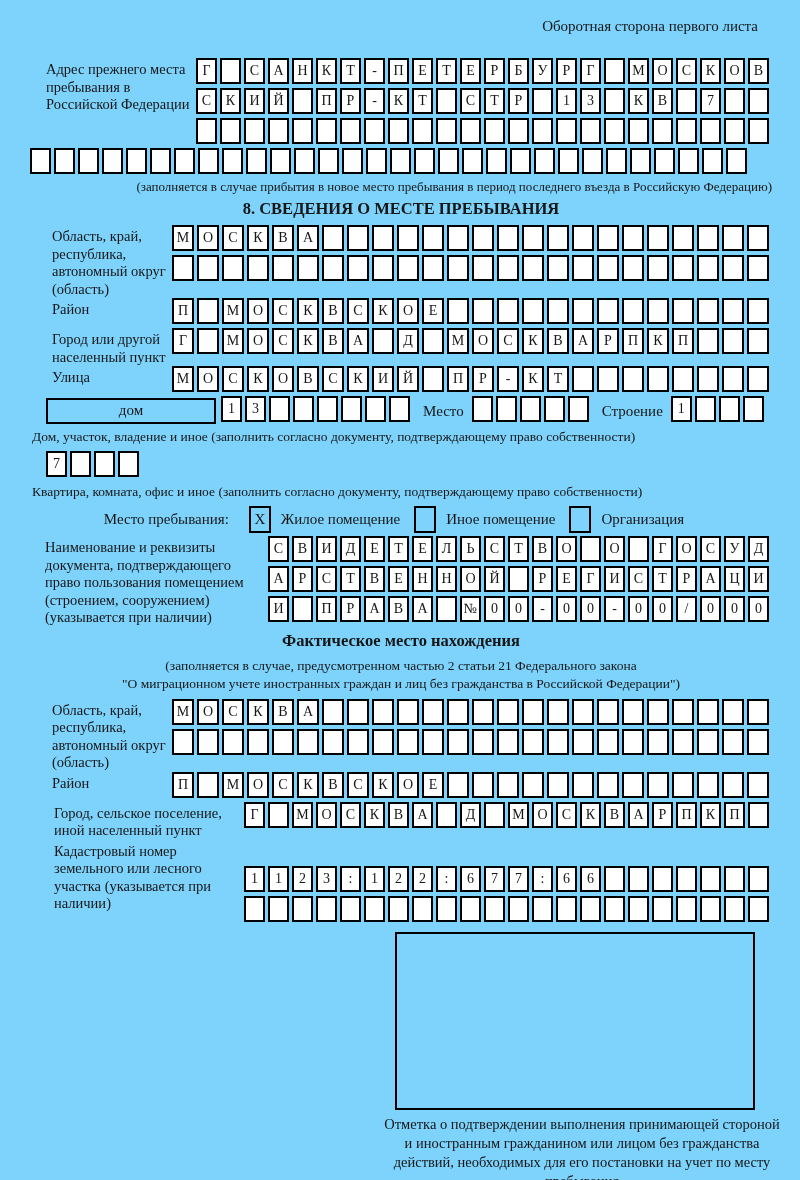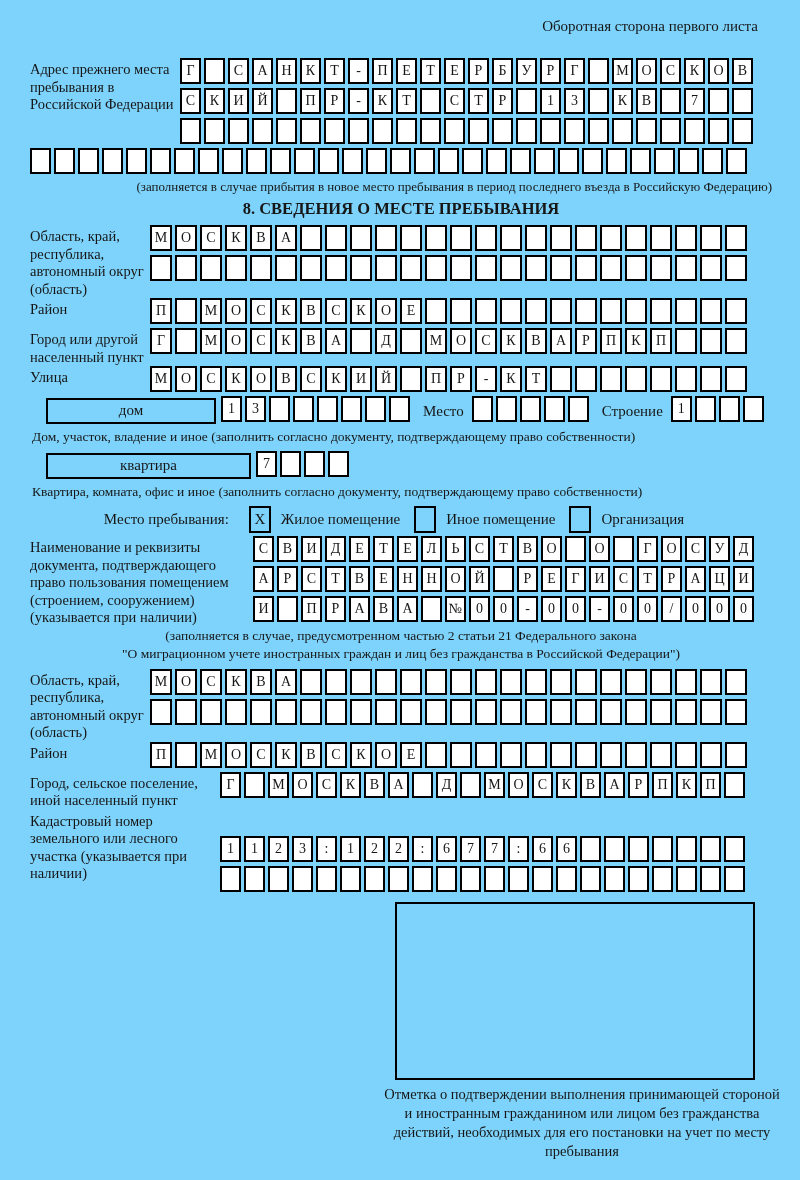--- a/index.html
+++ b/index.html
@@ -1,19 +1,19 @@
 <!DOCTYPE html>
 <html><head>
 <meta charset="utf-8">
 <style>
   html,body{margin:0;padding:0;background:#fff;color:#161616;}
   body{font-family:"Liberation Serif","DejaVu Serif",serif;}
   .page{width:800px;height:1180px;box-sizing:border-box;padding:16px 28px 0 30px;overflow:hidden;background:#7dd3fc;position:relative;}
   .header-note{text-align:right;font-size:15px;padding-right:14px;line-height:20px;}
-  .block{display:flex;align-items:flex-start;}
+  .block{display:flex;align-items:flex-start;justify-content:flex-end;}
   .lbl{font-size:14.5px;line-height:17.5px;padding-top:3px;}
   .w150{width:150px;flex:0 0 150px;}
   .w120{width:120px;flex:0 0 120px;}
   .w223{width:223px;flex:0 0 223px;}
   .w190{width:190px;flex:0 0 190px;}
   .cellrow{display:flex;margin-bottom:4px;}
   .cell{flex:0 0 auto;width:21px;height:26px;border:2px solid #000;box-sizing:border-box;margin-right:3px;text-align:center;font-size:14px;line-height:21px;background:#fff;}
   .sz-b .cell{width:22px;}
   .addr-block{margin-top:22px;}
   .footnote{text-align:right;font-size:13px;margin:2px 0 2px;line-height:17px;}
@@ -330,21 +330,20 @@
     <div class="cellrow">
         <span class="cell">1</span>
         <span class="cell"></span>
         <span class="cell"></span>
         <span class="cell"></span>
       </div>
   </div>
   <div class="caption">Дом, участок, владение и иное (заполнить согласно документу, подтверждающему право собственности)</div>
 
   <div class="house-row">
-    <div class="widebox" style="width:205px">квартира</div>
     <div class="cellrow">
         <span class="cell">7</span>
         <span class="cell"></span>
         <span class="cell"></span>
         <span class="cell"></span>
       </div>
   </div>
   <div class="caption">Квартира, комната, офис и иное (заполнить согласно документу, подтверждающему право собственности)</div>
 
   <div class="stay-row">
@@ -425,20 +424,21 @@
           <span class="cell">0</span>
           <span class="cell">0</span>
           <span class="cell">/</span>
           <span class="cell">0</span>
           <span class="cell">0</span>
           <span class="cell">0</span>
         </div>
     </div>
   </div>
 
+  <div class="title">Фактическое место нахождения</div>
   <div class="note">(заполняется в случае, предусмотренном частью 2 статьи 21 Федерального закона</div>
   <div class="note" style="margin-bottom:6px">"О миграционном учете иностранных граждан и лиц без гражданства в Российской Федерации")</div>
 
   <div class="block">
     <div class="lbl w120">Область, край, республика, автономный округ (область)</div>
     <div>
       <div class="cellrow sz-b">
           <span class="cell">М</span>
           <span class="cell">О</span>
           <span class="cell">С</span>

